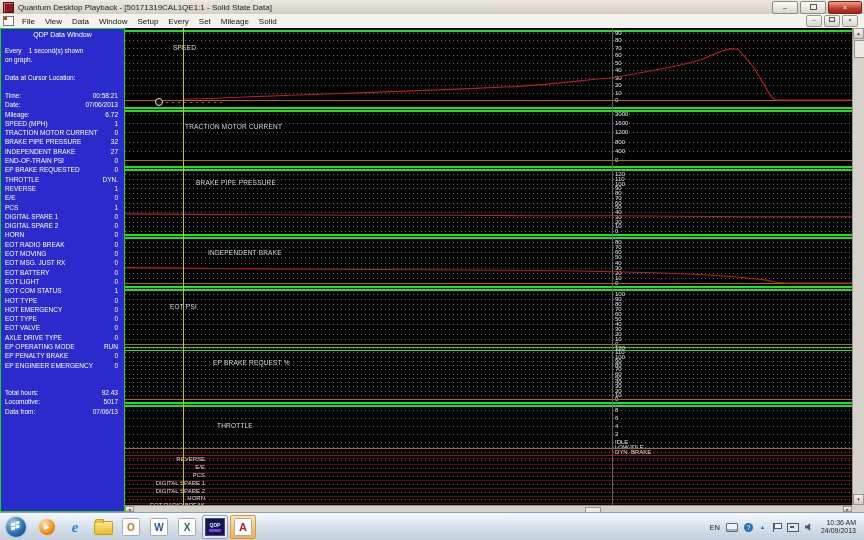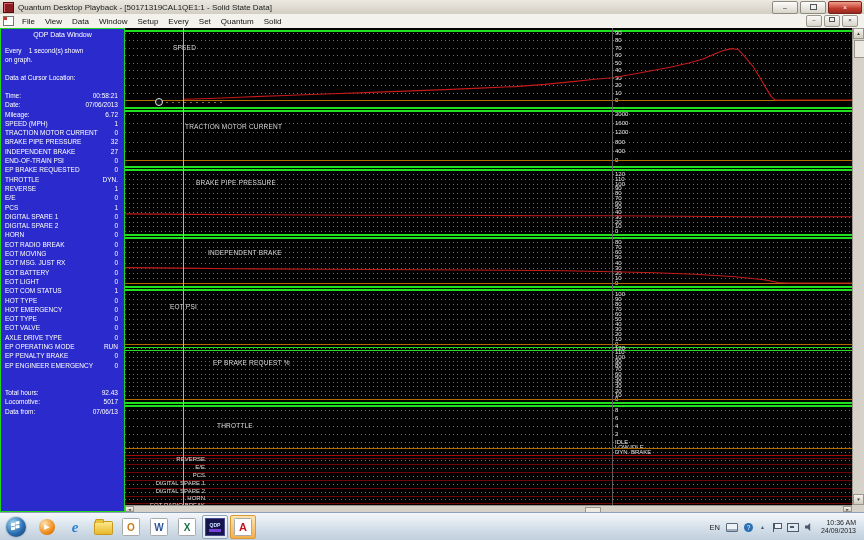--- a/index.html
+++ b/index.html
@@ -126,21 +126,21 @@
   <div class="menubar">
     <div class="child-icon"></div>
     <div id="menu-items" style="display:flex;">
         <div class="menu-item">File</div>
         <div class="menu-item">View</div>
         <div class="menu-item">Data</div>
         <div class="menu-item">Window</div>
         <div class="menu-item">Setup</div>
         <div class="menu-item">Every</div>
         <div class="menu-item">Set</div>
-        <div class="menu-item">Quantum</div>
+        <div class="menu-item">Mileage</div>
         <div class="menu-item">Solid</div>
       </div>
     <div class="mdi-btns">
       <div class="mdi-btn"><span>–</span></div>
       <div class="mdi-btn"><span class="tb-restore-glyph" style="display:inline-block;width:4px;height:3px;"></span></div>
       <div class="mdi-btn"><span>×</span></div>
     </div>
   </div>
 
   <div class="workspace">

